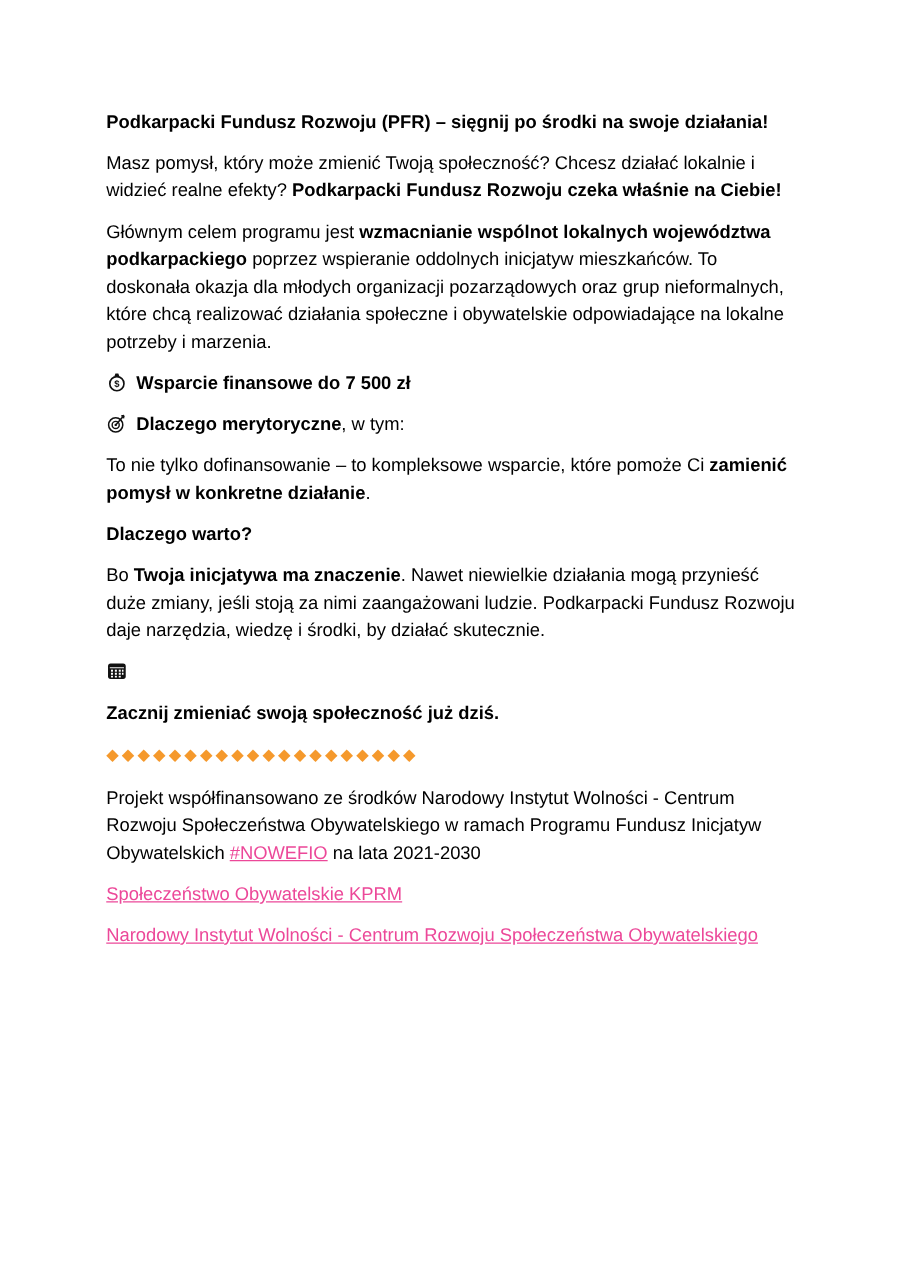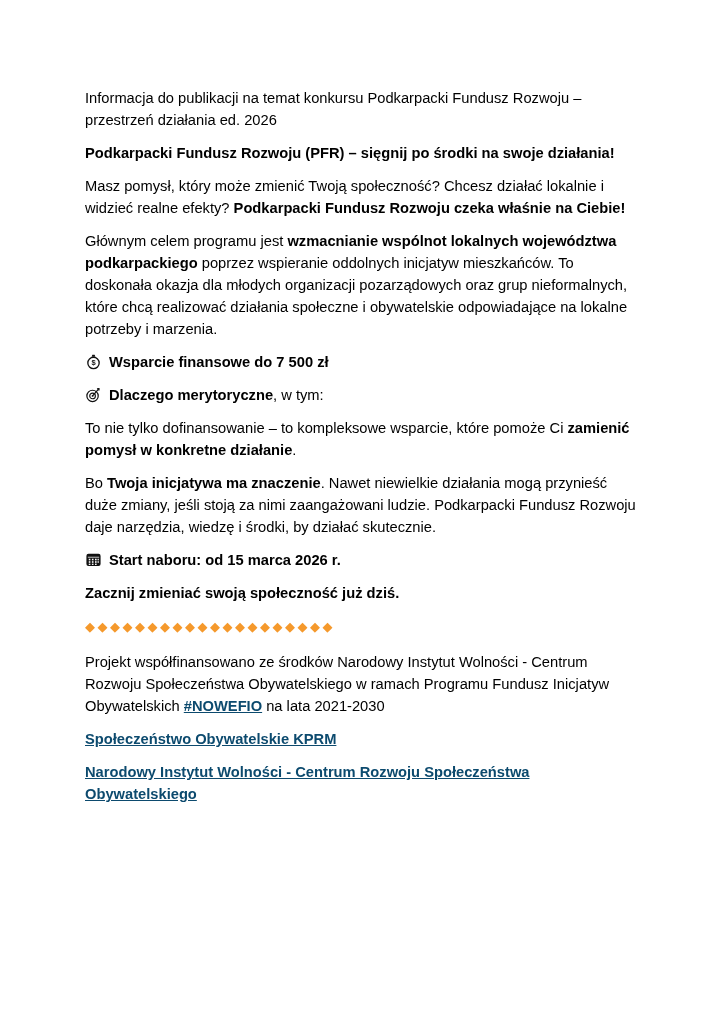--- a/index.html
+++ b/index.html
@@ -26,40 +26,39 @@
     list-style: disc outside;
     margin: 0 0 11px 0;
     padding: 0 0 0 63px;
   }
   ul.benefits li { margin: 0 0 9px 0; }
   .icon-line svg {
     vertical-align: -3px;
     margin-right: 7px;
   }
   a.doclink {
-    color: #0c4a6e;
-    font-weight: bold;
+    color: #ec4899;
+    font-weight: normal;
     text-decoration: underline;
     cursor: pointer;
   }
   .diamonds {
     color: #f5992c;
     font-size: 13px;
     letter-spacing: 2.5px;
     line-height: 22px;
     user-select: none;
   }
   .sep { margin: 0 0 13px 0; }
 </style>
 </head>
 <body>
 
 <div class="page">
 
-  <p class="para">Informacja do publikacji na temat konkursu Podkarpacki Fundusz Rozwoju – przestrzeń działania ed. 2026</p>
 
   <p class="para bold">Podkarpacki Fundusz Rozwoju (PFR) – sięgnij po środki na swoje działania!</p>
 
   <p class="para"><span>Masz pomysł, który może zmienić Twoją społeczność? Chcesz działać lokalnie i widzieć realne efekty? </span><span class="b">Podkarpacki Fundusz Rozwoju czeka właśnie na Ciebie!</span></p>
 
   <p class="para"><span>Głównym celem programu jest </span><span class="b">wzmacnianie wspólnot lokalnych województwa podkarpackiego</span><span> poprzez wspieranie oddolnych inicjatyw mieszkańców. To doskonała okazja dla młodych organizacji pozarządowych oraz grup nieformalnych, które chcą realizować działania społeczne i obywatelskie odpowiadające na lokalne potrzeby i marzenia.</span></p>
 
 
   <p class="para icon-line">
     <svg width="17" height="17" viewBox="0 0 18 18" aria-hidden="true">
@@ -75,41 +74,42 @@
       <circle cx="8" cy="10.5" r="3" fill="none" stroke="#111" stroke-width="1.2"></circle>
       <circle cx="8" cy="10.5" r="1" fill="#111"></circle>
       <line x1="8" y1="10.5" x2="15" y2="2.6" stroke="#111" stroke-width="1.3"></line>
       <path d="M15 2.6 L12.7 3 M15 2.6 L14.6 4.9" stroke="#111" stroke-width="1.2" fill="none"></path>
     </svg><span class="b">Dlaczego merytoryczne</span><span>, w tym:</span>
   </p>
 
 
   <p class="para"><span>To nie tylko dofinansowanie – to kompleksowe wsparcie, które pomoże Ci </span><span class="b">zamienić pomysł w konkretne działanie</span><span>.</span></p>
 
+  <p class="para bold">Dlaczego warto?</p>
 
   <p class="para"><span>Bo </span><span class="b">Twoja inicjatywa ma znaczenie</span><span>. Nawet niewielkie działania mogą przynieść duże zmiany, jeśli stoją za nimi zaangażowani ludzie. Podkarpacki Fundusz Rozwoju daje narzędzia, wiedzę i środki, by działać skutecznie.</span></p>
 
   <p class="para icon-line">
     <svg width="17" height="17" viewBox="0 0 18 18" aria-hidden="true">
       <rect x="1.5" y="3" width="15" height="13" rx="2.2" fill="#111"></rect>
       <rect x="3" y="6.1" width="12" height="0.9" fill="#fff" opacity="0.9"></rect>
       <g fill="#fff">
         <rect x="4" y="8.2" width="1.7" height="1.7"></rect>
           <rect x="7.3" y="8.2" width="1.7" height="1.7"></rect>
           <rect x="10.6" y="8.2" width="1.7" height="1.7"></rect>
           <rect x="13.3" y="8.2" width="1.3" height="1.7"></rect>
         <rect x="4" y="10.8" width="1.7" height="1.7"></rect>
           <rect x="7.3" y="10.8" width="1.7" height="1.7"></rect>
           <rect x="10.6" y="10.8" width="1.7" height="1.7"></rect>
           <rect x="13.3" y="10.8" width="1.3" height="1.7"></rect>
         <rect x="4" y="13.4" width="1.7" height="1.4"></rect>
           <rect x="7.3" y="13.4" width="1.7" height="1.4"></rect>
           <rect x="10.6" y="13.4" width="1.7" height="1.4"></rect>
       </g>
-    </svg><span class="b">Start naboru: od 15 marca 2026 r.</span>
+    </svg>
   </p>
 
   <p class="para">
     <span class="block b">Zacznij zmieniać swoją społeczność już dziś.</span>
   </p>
 
   <p class="para sep"><span class="diamonds">◆◆◆◆◆◆◆◆◆◆◆◆◆◆◆◆◆◆◆◆</span></p>
 
   <p class="para"><span>Projekt współfinansowano ze środków Narodowy Instytut Wolności - Centrum Rozwoju Społeczeństwa Obywatelskiego w ramach Programu Fundusz Inicjatyw Obywatelskich </span><a class="doclink">#NOWEFIO</a><span> na lata 2021-2030</span></p>
 

